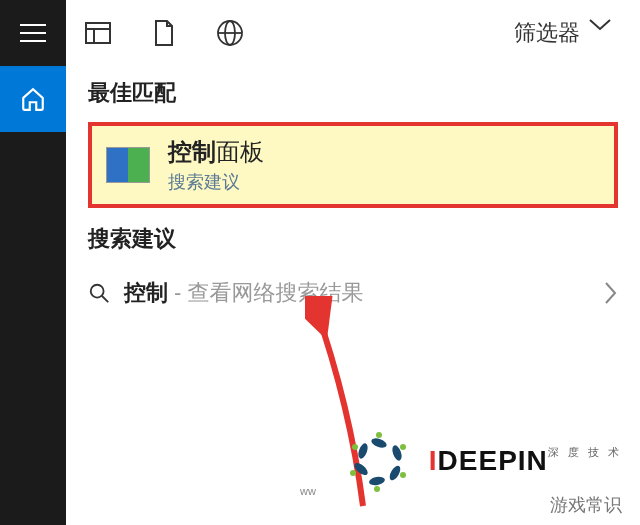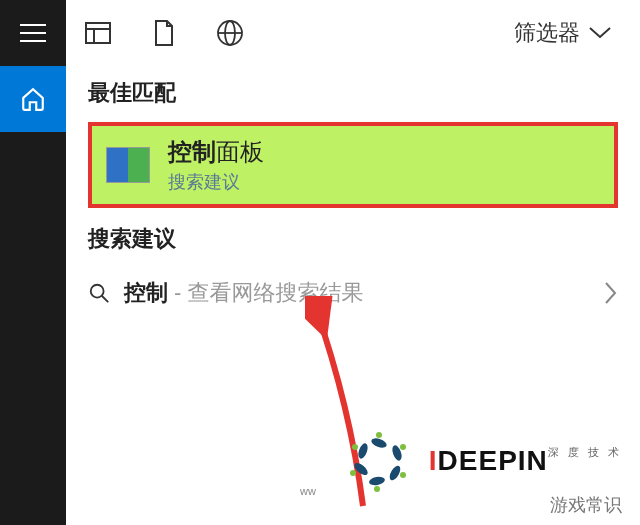--- a/index.html
+++ b/index.html
@@ -7,24 +7,24 @@
 .container { display: flex; width: 100%; height: 100%; }
 .sidebar { width: 66px; background: #1b1b1b; display: flex; flex-direction: column; }
 .sidebar-item { width: 66px; height: 66px; display: flex; align-items: center; justify-content: center; color: #fff; }
 .sidebar-item.active { background: #0078d7; }
 .hamburger { display: flex; flex-direction: column; gap: 6px; }
 .hamburger span { width: 26px; height: 2px; background: #fff; }
 .main { flex: 1; background: #fff; padding: 0; display: flex; flex-direction: column; }
 .topbar { height: 66px; display: flex; align-items: center; padding: 0 18px; gap: 38px; }
 .topbar-icon { width: 28px; height: 28px; display: flex; align-items: center; justify-content: center; color: #333; }
 .spacer { flex: 1; }
-.filter { display: flex; align-items: center; gap: 8px; font-size: 22px; color: #333; padding-right: 10px; }
+.filter { display: flex; gap: 8px; font-size: 22px; color: #333; padding-right: 10px; }
 .content { padding: 12px 22px 0 22px; flex: 1; }
 .section-label { font-size: 22px; font-weight: 600; color: #222; margin-bottom: 14px; }
-.best-match { border: 4px solid #e3342f; padding: 10px 14px; margin-bottom: 16px; background: #bef264; display: flex; align-items: center; gap: 18px; }
+.best-match { border: 4px solid #e3342f; padding: 10px 14px; margin-bottom: 16px; background: #fef9c3; display: flex; align-items: center; gap: 18px; }
 .cp-icon { width: 44px; height: 36px; background: #fff; border: 1px solid #999; position: relative; display: flex; }
 .cp-icon::before { content: ""; width: 50%; background: #2f72c5; }
 .cp-icon::after { content: ""; width: 50%; background: #4caf50; }
 .bm-text { display: flex; flex-direction: column; }
 .bm-title { font-size: 24px; color: #222; }
 .bm-title .bold { font-weight: 700; }
 .bm-sub { font-size: 18px; color: #5a7a95; margin-top: 2px; }
 .section-label.mt { margin-top: 6px; margin-bottom: 18px; }
 .web-row { display: flex; align-items: center; gap: 14px; padding: 6px 0; }
 .search-icon { width: 22px; height: 22px; }

